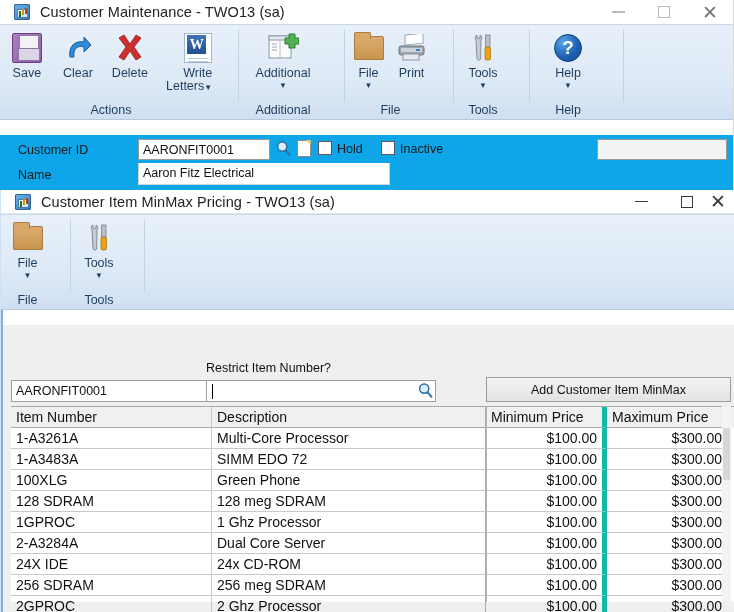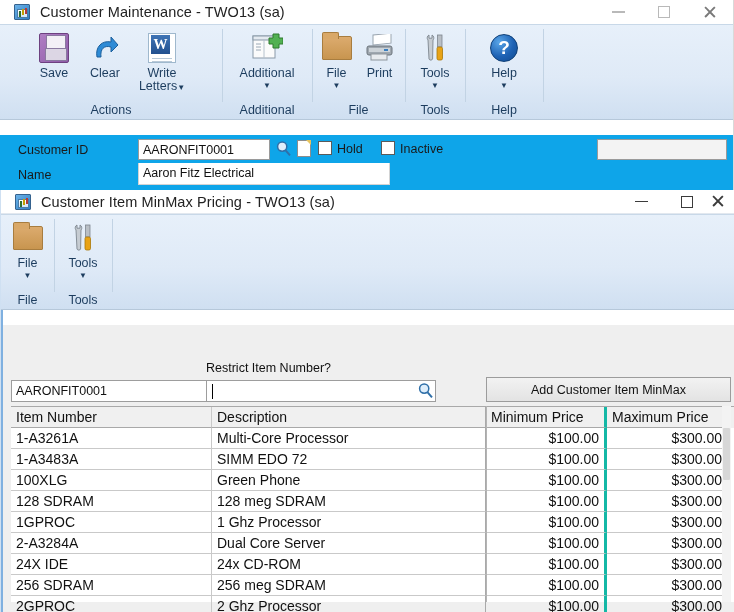--- a/index.html
+++ b/index.html
@@ -53,20 +53,21 @@
   .gl-min { display:block; width: 13px; height: 1.5px; background: currentColor; }
   .gl-max { display:block; width: 12px; height: 12px; border: 1.6px solid currentColor; }
   .gl-close { font-size: 19px; font-weight: 300; line-height: 1; }
 
   
   .ribbon {
     background: linear-gradient(180deg,#e7f0fa 0%, #dfeaf7 55%, #cfdff1 100%);
     border-top: 1px solid #c8d8e8;
     display: flex; align-items: stretch;
     position: relative;
+    gap: 16px;
   }
   .ribbon::after {
     content: ""; position: absolute; left: 0; right: 0; bottom: 0;
     height: 1px; background: #b6c8da;
   }
   .rgroup {
     display: flex; flex-direction: column; align-items: center;
     position: relative; padding: 0 2px;
   }
   .rgroup + .rgroup::before {
@@ -146,21 +147,21 @@
   .grid { position:absolute; background:#ffffff; }
   .grow { display:flex; height:21px; }
   .ghead { background:#f0f0f0; }
   .gcell {
     font-size:14px; color:#111; line-height:20px; padding:0 5px;
     overflow:hidden; white-space:nowrap;
     border-bottom:1px solid #c9c9c9;
   }
   .c-item { width:201px; border-right:1px solid #c9c9c9; }
   .c-desc { width:274px; border-right:1px solid #a9a9a9; }
-  .c-min  { width:121px; text-align:right; border-right:3px solid #14b8a6; }
+  .c-min  { width:121px; text-align:right; border-right:5px solid #14b8a6; }
   .c-max  { width:120px; text-align:right; }
   .ghead .gcell { border-bottom:1px solid #a9a9a9; background:#f0f0f0; }
   .sep-vert { position:absolute; width:1px; background:#b4b4b4; }
 
   .vscroll { position:absolute; background:#f3f3f3; }
   .vthumb { position:absolute; background:#d7d7d7; border-radius:1px; }
 </style>
 </head>
 <body>
 
@@ -199,21 +200,29 @@
             <span class="cap">Save</span>
           </div>
           <div class="rbtn" style="min-width:50px;">
             <span class="ico">
               <svg width="30" height="30" viewBox="0 0 30 30">
                 <path d="M7 24 C5 14 12 7 21 9 L21 4 L28 12 L21 19 L21 14 C14 12 10 16 11 24 Z" fill="#2e8bd6" stroke="#1b5f9c" stroke-width="1"></path>
               </svg>
             </span>
             <span class="cap">Clear</span>
           </div>
-          <div class="rbtn" style="min-width:58px;">
+          <div class="rbtn" style="min-width:54px;">
+            <span class="ico">
+              <svg width="30" height="30" viewBox="0 0 30 30">
+                <path d="M4 5 L9 2 L15 11 L21 2 L26 5 L19 14 L26 24 L21 27 L15 18 L9 27 L4 24 L11 14 Z" fill="#cf2e2e" stroke="#8e1a1a" stroke-width="0.8"></path>
+              </svg>
+            </span>
+            <span class="cap">Delete</span>
+          </div>
+          <div class="rbtn" style="min-width:58px;align-items:flex-end;">
             <span class="ico">
                 <span class="ic ic-word"></span>
               </span>
             <span class="cap">Write</span>
             <span class="cap2"><span>Letters</span><span class="caret-inline">▼</span></span>
           </div>
         </div>
         <div class="rg-label">Actions</div>
       </div>
 

